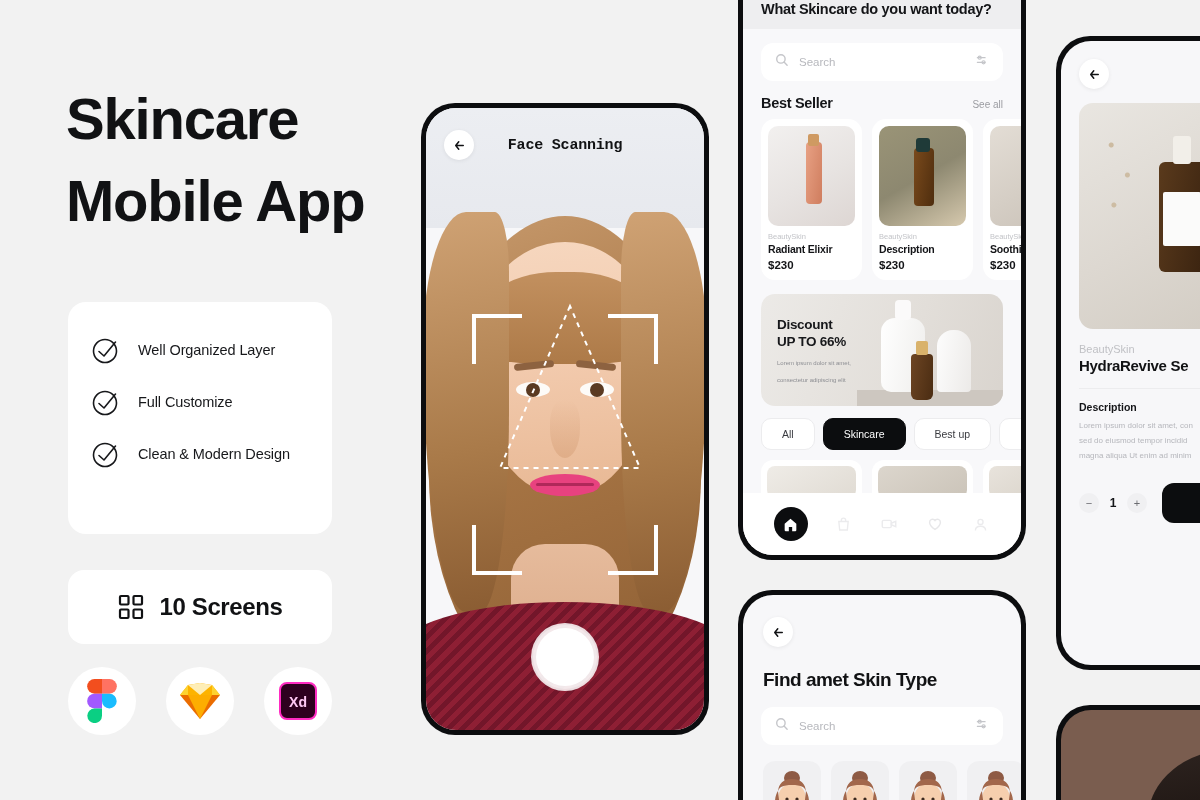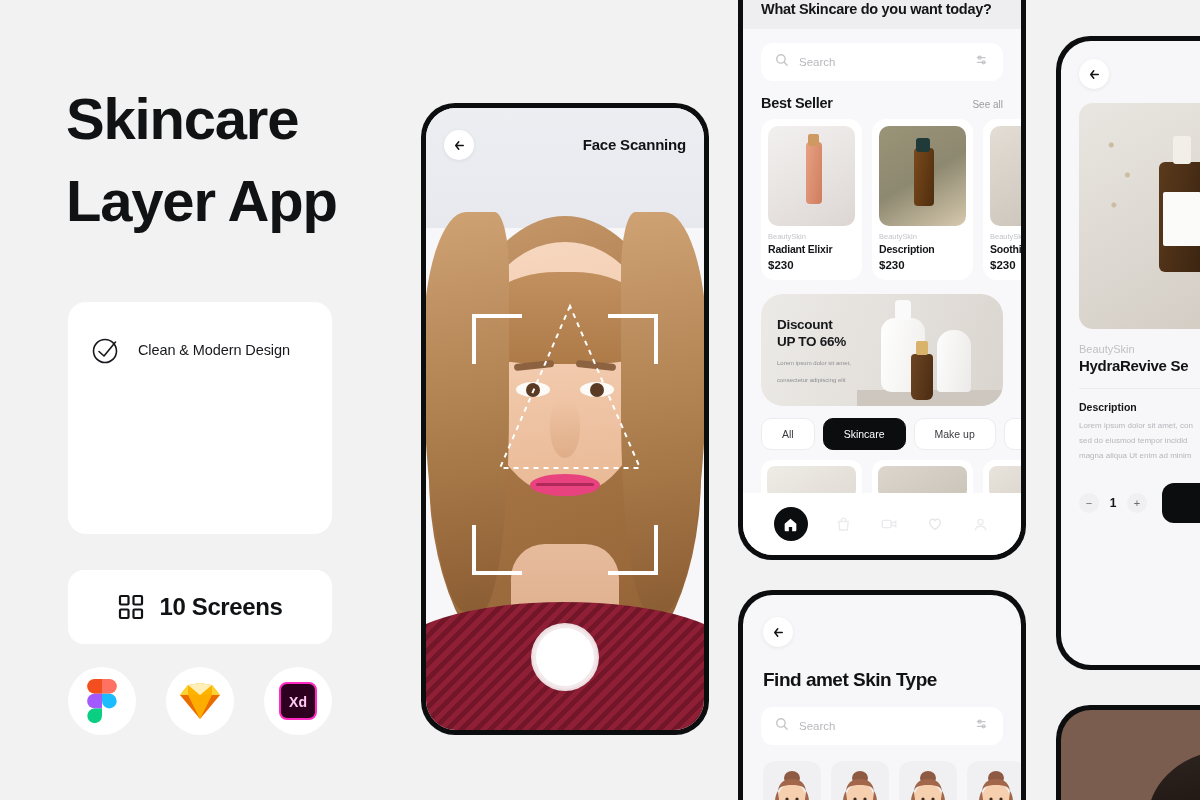--- a/index.html
+++ b/index.html
@@ -157,21 +157,21 @@
   .prod-row { display:flex; gap:10px; padding:0 0 0 18px; }
   .prod-card {
     flex:0 0 101px; background:#fff; border-radius:14px; padding:7px 7px 9px;
   }
   .prod-img { width:100%; height:100px; border-radius:10px; }
   .prod-brand { font-size:7.5px; color:#c3c4c8; margin-top:6px; }
   .prod-name { font-size:10.5px; font-weight:700; color:#141518; margin-top:2px; letter-spacing:-0.2px;
     white-space:nowrap; overflow:hidden; }
   .prod-price { font-size:11.5px; font-weight:700; color:#141518; margin-top:4px; }
   .banner {
-    margin:14px 18px 0; height:112px; border-radius:22px; overflow:hidden;
+    margin:14px 18px 0; height:112px; border-radius:14px; overflow:hidden;
     position:relative; background:linear-gradient(110deg,#eceae7 0%,#e2ded9 60%,#d9d4ce 100%);
   }
   .banner-txt { position:absolute; left:16px; top:22px; width:110px; }
   .banner-h { font-size:13.5px; font-weight:700; color:#17181b; line-height:1.28; letter-spacing:-0.3px; }
   .banner-sub { font-size:6px; color:#8d8e93; line-height:1.55; margin-top:8px; }
   .bottle-lg { position:absolute; left:120px; bottom:14px; width:44px; height:74px;
     background:linear-gradient(100deg,#fff 0%,#efeeec 100%); border-radius:14px 14px 10px 10px; }
   .bottle-lg::before { content:""; position:absolute; left:14px; top:-18px; width:16px; height:20px;
     background:#fbfafa; border-radius:4px; }
   .tube { position:absolute; left:176px; bottom:14px; width:34px; height:62px;
@@ -239,25 +239,43 @@
     border-radius:50% 50% 18% 18% / 85% 85% 15% 15%; }
 </style>
 </head>
 <body>
 
 <div class="stage">
 
   <div class="left-panel">
     <div class="hero-title">
       <span>Skincare</span>
-      <span>Layer App</span>
+      <span>Mobile App</span>
     </div>
   </div>
 
   <div class="feature-card">
+    <div class="feature-row">
+      <span class="check-icon">
+        <svg viewBox="0 0 32 32" width="32" height="32" fill="none" stroke="#17181b" stroke-width="1.6">
+          <circle cx="15" cy="17" r="11.5"></circle>
+            <path d="M9 17.5l5 4.5L25.5 8" stroke-linecap="round" stroke-linejoin="round"></path>
+        </svg>
+      </span>
+      <span class="feature-label">Well Organized Layer</span>
+    </div>
+    <div class="feature-row">
+      <span class="check-icon">
+        <svg viewBox="0 0 32 32" width="32" height="32" fill="none" stroke="#17181b" stroke-width="1.6">
+          <circle cx="15" cy="17" r="11.5"></circle>
+            <path d="M9 17.5l5 4.5L25.5 8" stroke-linecap="round" stroke-linejoin="round"></path>
+        </svg>
+      </span>
+      <span class="feature-label">Full Customize</span>
+    </div>
     <div class="feature-row">
       <span class="check-icon">
         <svg viewBox="0 0 32 32" width="32" height="32" fill="none" stroke="#17181b" stroke-width="1.6">
           <circle cx="15" cy="17" r="11.5"></circle>
             <path d="M9 17.5l5 4.5L25.5 8" stroke-linecap="round" stroke-linejoin="round"></path>
         </svg>
       </span>
       <span class="feature-label">Clean &amp; Modern Design</span>
     </div>
   </div>
@@ -337,21 +355,21 @@
       <div class="scan-bracket sb-tr"></div>
       <div class="scan-bracket sb-bl"></div>
       <div class="scan-bracket sb-br"></div>
 
       <div style="position:absolute;left:0;right:0;top:22px;display:flex;align-items:center;padding:0 18px;">
         <div class="back-btn">
           <svg width="15" height="15" viewBox="0 0 20 20" fill="none" stroke="#111214" stroke-width="2" stroke-linecap="round" stroke-linejoin="round">
             <path d="M15 10H5M9 5l-4 5 4 5"></path>
           </svg>
         </div>
-        <div style="flex:1;text-align:right;margin-left:-30px;">
+        <div style="flex:1;text-align:center;margin-left:-30px;font-family:Liberation Mono, monospace;">
           <span class="scr-title">Face Scanning</span>
         </div>
       </div>
 
       <div class="shutter"></div>
     </div>
   </div>
 
   <div class="phone" id="phone-home">
     <div class="screen">
@@ -419,21 +437,21 @@
           <div class="banner-h">Discount</div>
           <div class="banner-h">UP TO 66%</div>
           <div class="banner-sub">Lorem ipsum dolor sit amet,</div>
           <div class="banner-sub">consectetur adipiscing elit</div>
         </div>
       </div>
 
       <div class="chips">
         <div class="chip">All</div>
         <div class="chip active">Skincare</div>
-        <div class="chip">Make up</div>
+        <div class="chip">Best up</div>
         <div class="chip">P</div>
       </div>
 
       <div class="row2">
         <div class="tile">
             <i style="background:linear-gradient(150deg,#efece7 0%,#e0dbd3 100%)"></i>
           </div>
         <div class="tile">
             <i style="background:linear-gradient(150deg,#dcd6cd 0%,#cbc4b9 100%)"></i>
           </div>

